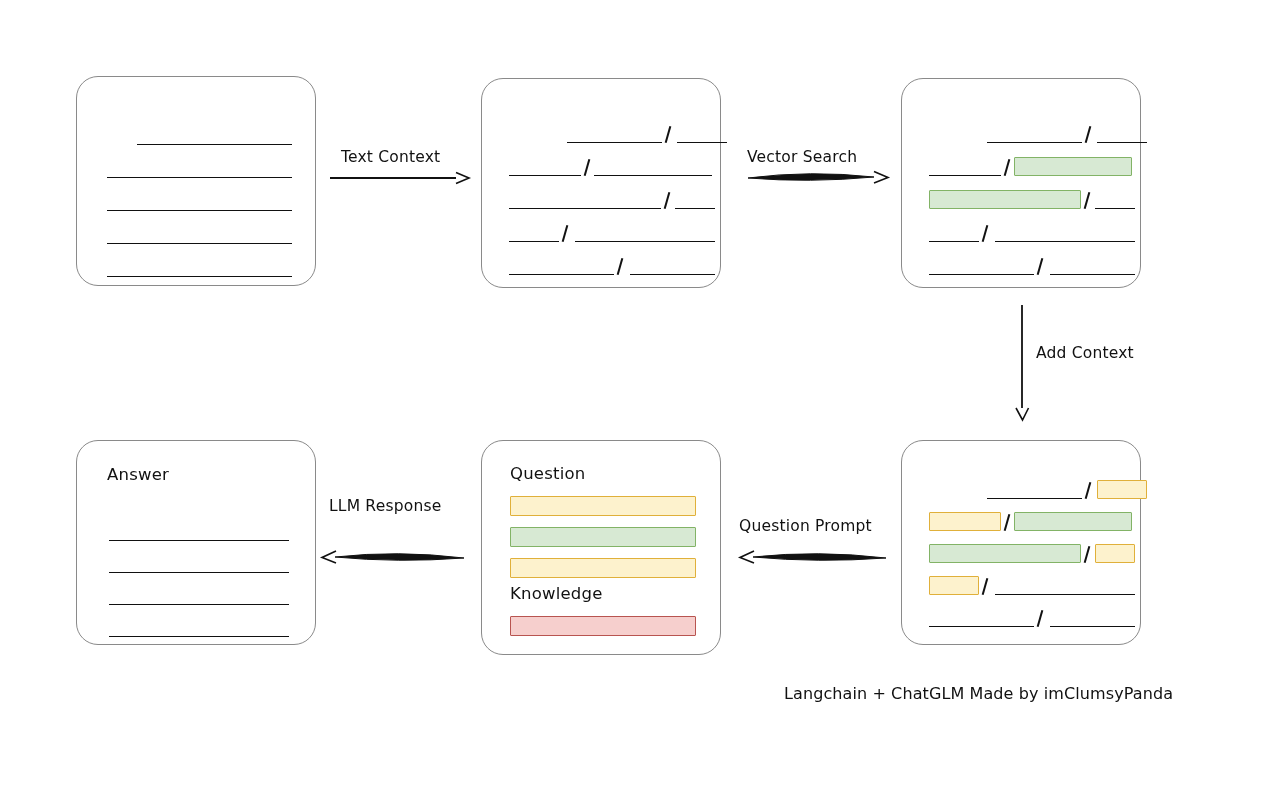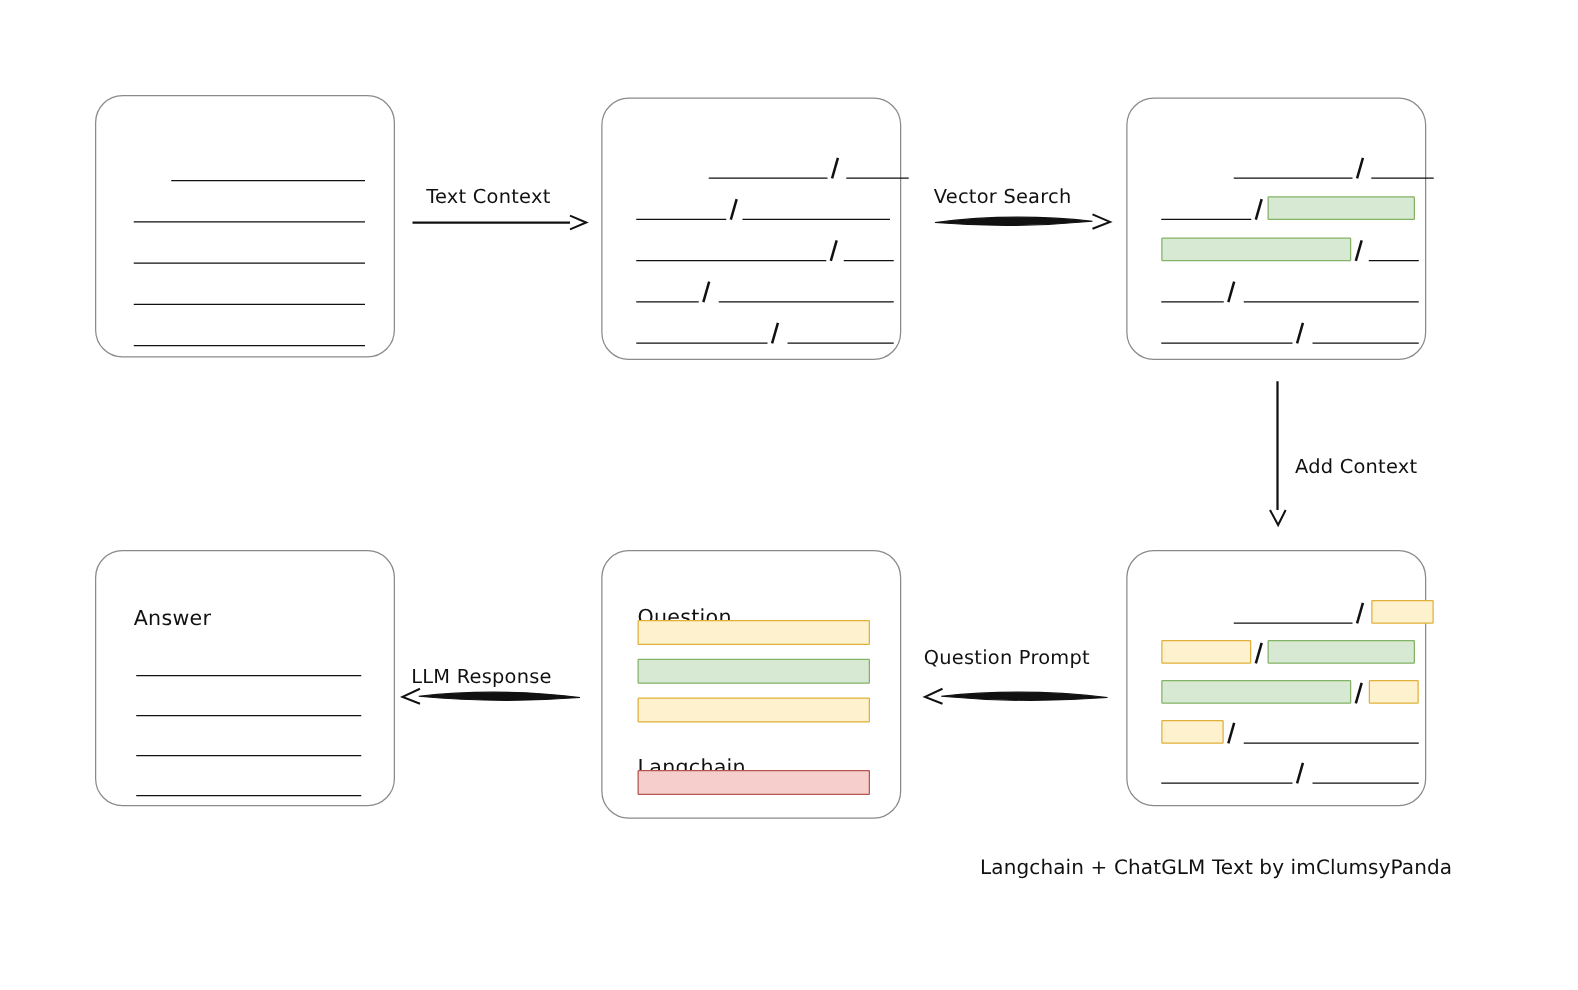--- a/index.html
+++ b/index.html
@@ -85,21 +85,20 @@
   }
 
   
   .card-label {
     position: absolute;
     font-family: "DejaVu Sans", sans-serif;
     font-size: 16.5px;
     color: #111111;
     letter-spacing: 0.2px;
     white-space: nowrap;
-    margin-top: 20px;
   }
 
   
   .bar {
     position: absolute;
     box-sizing: border-box;
     height: 20px;
     border-radius: 1px;
   }
 
@@ -219,21 +218,21 @@
           <span class="seg-line" style="width: 140px; margin-left: 5px;"></span>
         </div>
         <div class="row" style="left: 27px; top: 176px;">
           <span class="seg-line" style="width: 105px; margin-left: 0px;"></span>
           <span class="slash"></span>
           <span class="seg-line" style="width: 85px; margin-left: 5px;"></span>
         </div>
       </div>
   </div>
 
-  <div class="edge-label" style="left:1036px; top:364px;">Add Context</div>
+  <div class="edge-label" style="left:1036px; top:344px;">Add Context</div>
   <svg class="edge" style="left:1013px; top:305px;" width="20" height="116" viewBox="0 0 20 116">
     <path d="M9 0 L9 103" stroke="#111111" stroke-width="1.8" fill="none"></path>
     <path d="M3 103 L9.5 115 L15.5 103" stroke="#111111" stroke-width="1.6" fill="none"></path>
   </svg>
 
   <div class="doc-box" style="left:76px; top:440px; width:240px; height:205px;">
     <span class="card-label" style="left:30px; top:24px;">Answer</span>
     <div class="rows-host">
         <div class="row" style="left: 32px; top: 80px;">
           <span class="seg-line" style="width: 180px; margin-left: 0px;"></span>
@@ -243,34 +242,34 @@
         </div>
         <div class="row" style="left: 32px; top: 144px;">
           <span class="seg-line" style="width: 180px; margin-left: 0px;"></span>
         </div>
         <div class="row" style="left: 32px; top: 176px;">
           <span class="seg-line" style="width: 180px; margin-left: 0px;"></span>
         </div>
       </div>
   </div>
 
-  <div class="edge-label" style="left:329px; top:532px;">LLM Response</div>
+  <div class="edge-label" style="left:329px; top:497px;">LLM Response</div>
   <svg class="edge" style="left:320px; top:548px;" width="144" height="20" viewBox="0 0 144 20">
     <path d="M144 10 Q78 2 15 9 Q78 15 144 10 Z" fill="#111111" stroke="#111111" stroke-width="1"></path>
     <path d="M16 3 L2 9.5 L16 15" stroke="#111111" stroke-width="1.6" fill="none"></path>
   </svg>
 
   <div class="doc-box" style="left:481px; top:440px; width:240px; height:215px;">
     <span class="card-label" style="left:28px; top:23px;">Question</span>
     <div class="bars-host">
         <div class="bar hl-yellow" style="left: 28px; top: 55px; width: 186px;"></div>
         <div class="bar hl-green" style="left: 28px; top: 86px; width: 186px;"></div>
         <div class="bar hl-yellow" style="left: 28px; top: 117px; width: 186px;"></div>
       </div>
-    <span class="card-label" style="left:28px; top:143px;">Langchain</span>
+    <span class="card-label" style="left:28px; top:143px;">Knowledge</span>
     <div class="bars-host">
         <div class="bar hl-red" style="left: 28px; top: 175px; width: 186px;"></div>
       </div>
   </div>
 
   <div class="edge-label" style="left:739px; top:517px;">Question Prompt</div>
   <svg class="edge" style="left:738px; top:548px;" width="148" height="20" viewBox="0 0 148 20">
     <path d="M148 10 Q80 2 15 9 Q80 15 148 10 Z" fill="#111111" stroke="#111111" stroke-width="1"></path>
     <path d="M16 3 L2 9.5 L16 15" stroke="#111111" stroke-width="1.6" fill="none"></path>
   </svg>
@@ -298,15 +297,15 @@
           <span class="seg-line" style="width: 140px; margin-left: 5px;"></span>
         </div>
         <div class="row" style="left: 27px; top: 166px;">
           <span class="seg-line" style="width: 105px; margin-left: 0px;"></span>
           <span class="slash"></span>
           <span class="seg-line" style="width: 85px; margin-left: 5px;"></span>
         </div>
       </div>
   </div>
 
-  <div class="caption" style="left:784px; top:684px;">Langchain + ChatGLM Text by imClumsyPanda</div>
+  <div class="caption" style="left:784px; top:684px;">Langchain + ChatGLM Made by imClumsyPanda</div>
 
 </div>
 
 </body></html>

